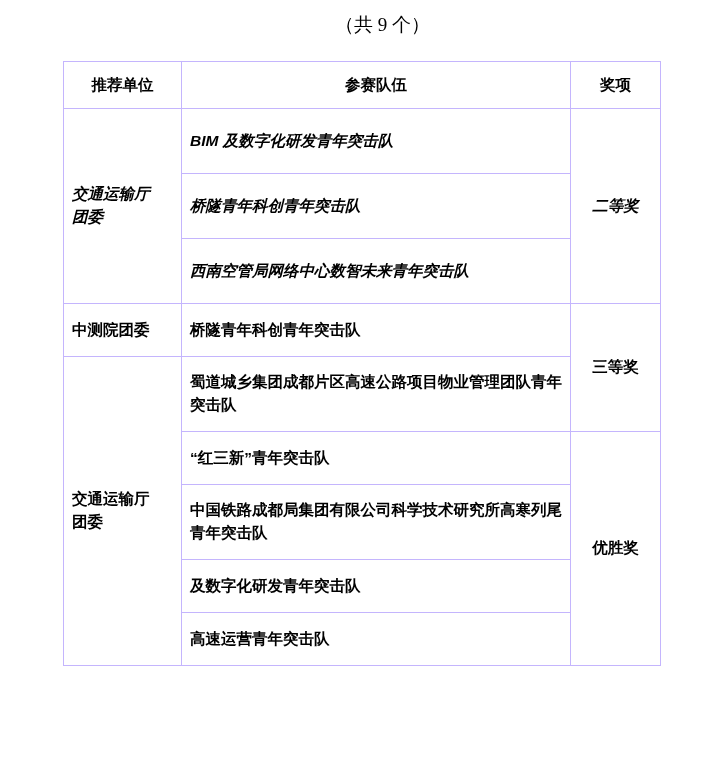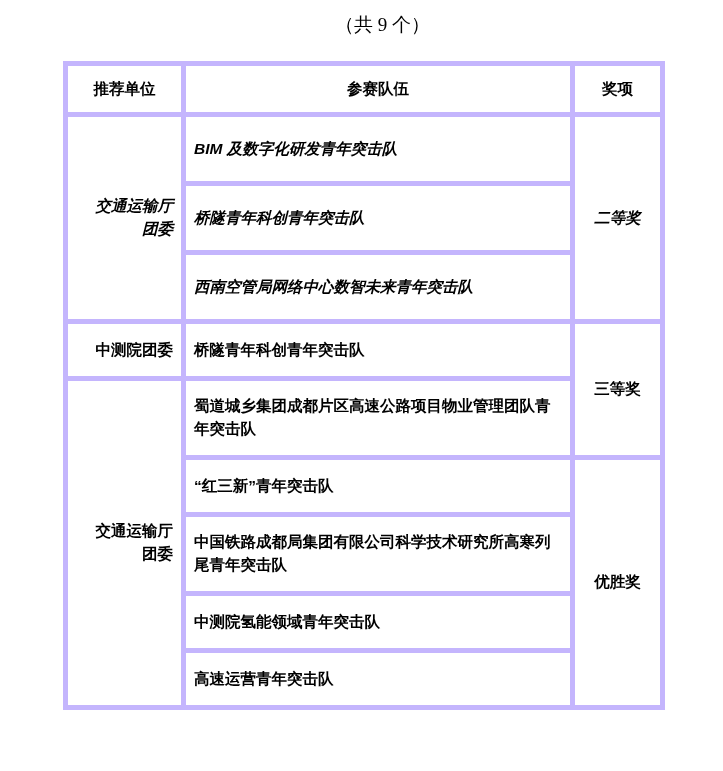--- a/index.html
+++ b/index.html
@@ -43,37 +43,37 @@
     width: 597px;
     margin: 24px auto 0 auto;
   }
   table.award-table {
     border-collapse: collapse;
     width: 100%;
     table-layout: fixed;
   }
   table.award-table td,
   table.award-table th {
-    border: 5px solid #c4b5fd;
+    border: 1px solid #c4b5fd;
     padding: 6px 8px;
     font-size: 15.5px;
     font-family: "Liberation Sans", sans-serif;
     font-weight: bold;
     vertical-align: middle;
     line-height: 1.45;
   }
   table.award-table th {
     text-align: center;
     height: 34px;
   }
   .col-unit { width: 118px; text-align: center; }
   .col-team { width: 389px; text-align: left; }
   .col-award { width: 90px; text-align: center; }
   td.cell-unit {
-    text-align: right;
+    text-align: left;
   }
   td.cell-team {
     text-align: left;
     padding-left: 12px;
   }
   td.cell-award {
     text-align: center;
   }
   .row-tall td { height: 52px; font-style: italic; }
   .row-norm td { height: 40px; }
@@ -130,21 +130,21 @@
         <tr class="row-norm">
           <td class="cell-team">“红三新”青年突击队</td>
           <td class="cell-award" rowspan="4">优胜奖</td>
         </tr>
 
         <tr class="row-double">
           <td class="cell-team">中国铁路成都局集团有限公司科学技术研究所高寒列尾青年突击队</td>
         </tr>
 
         <tr class="row-norm">
-          <td class="cell-team">中测院氢能领域青年突击队</td>
+          <td class="cell-team">及数字化研发青年突击队</td>
         </tr>
 
         <tr class="row-norm">
           <td class="cell-team">高速运营青年突击队</td>
         </tr>
 
       </tbody>
     </table>
   </div>
 

